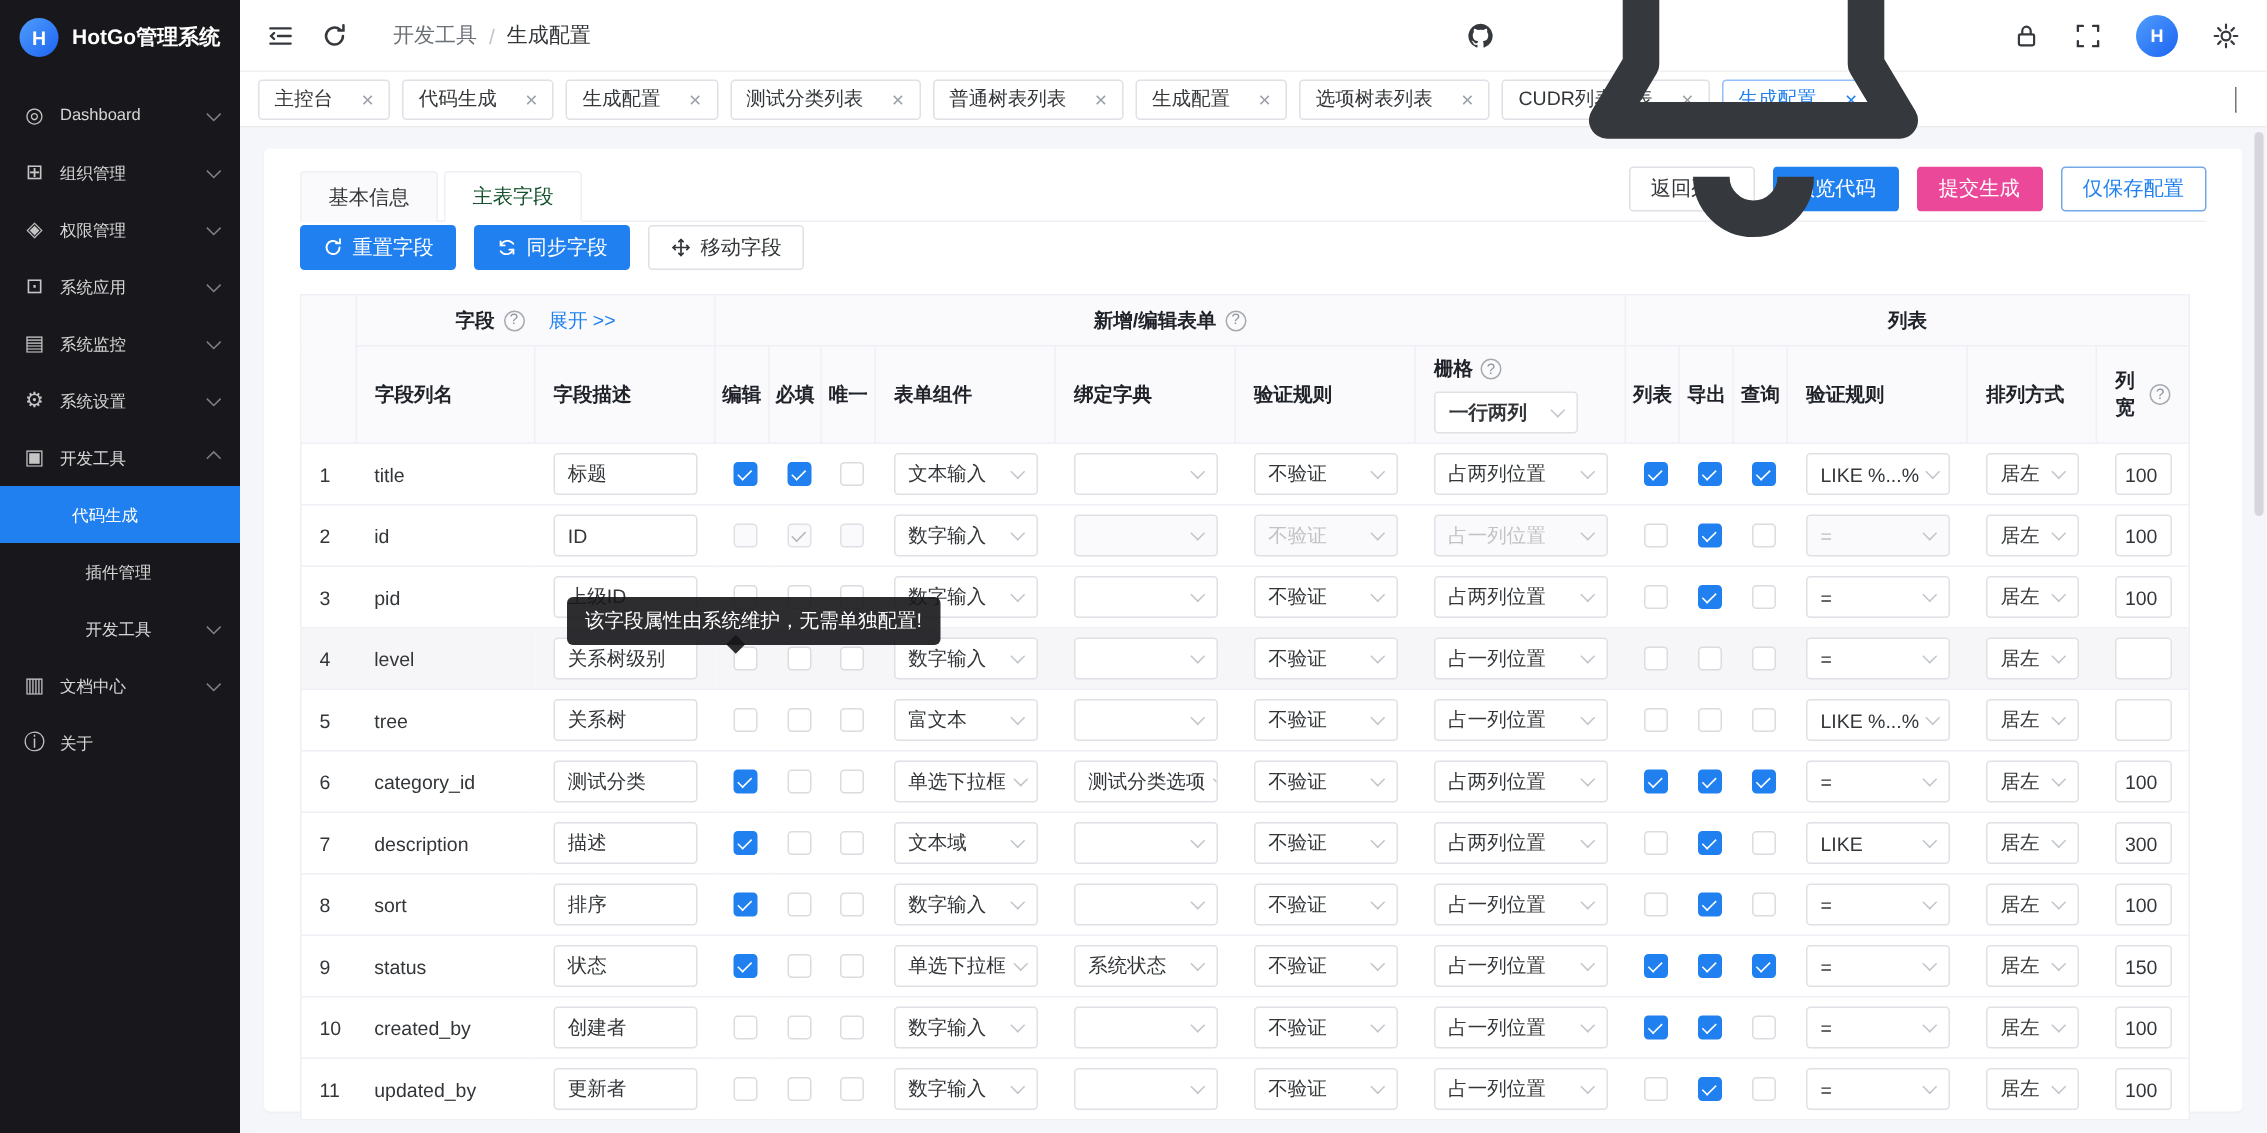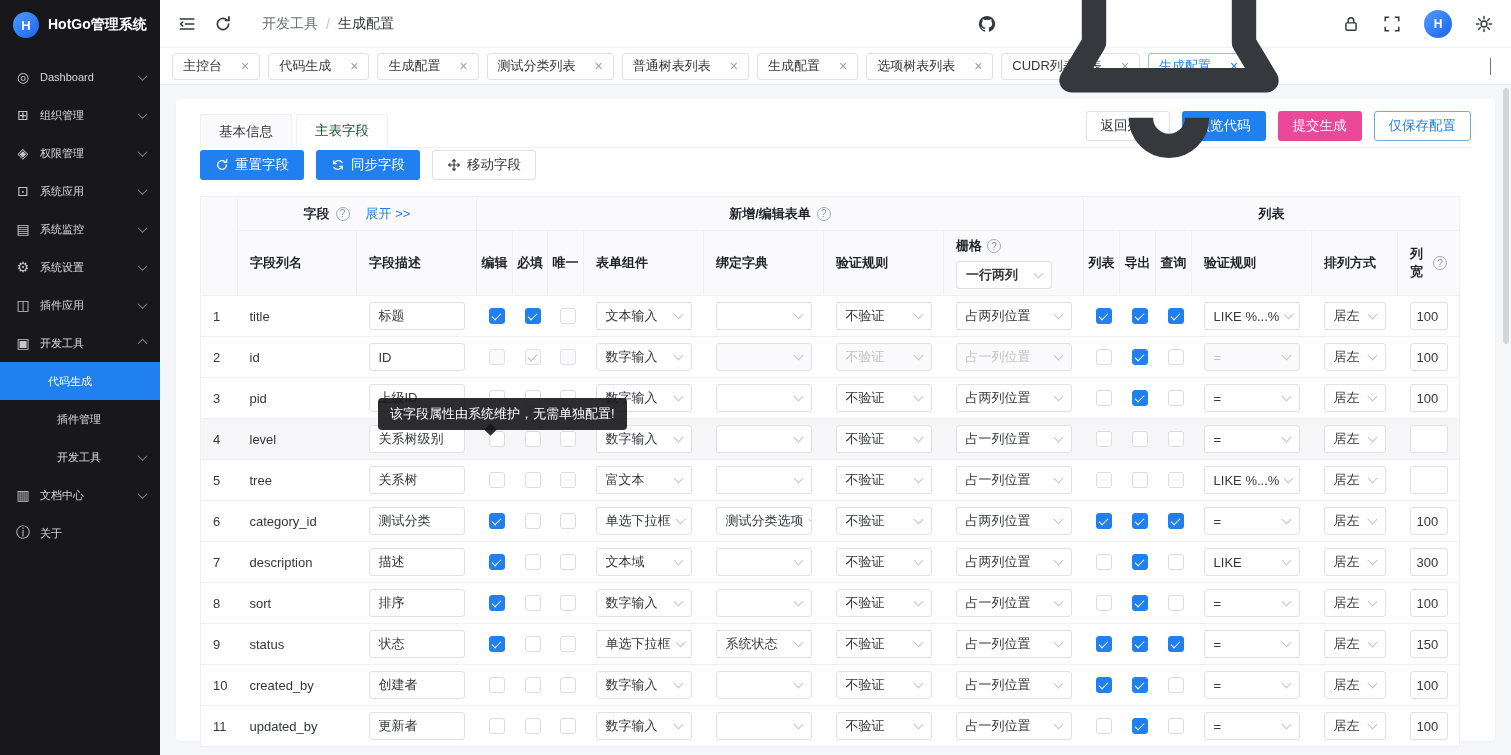--- a/index.html
+++ b/index.html
@@ -166,25 +166,20 @@
           <span>系统监控</span>
           <span class="chev st-down"></span>
         </div>
 
         <div class="mi">
           <span class="mi-icon st-settings-icon"></span>
           <span>系统设置</span>
           <span class="chev st-down"></span>
         </div>
 
-        <div class="mi">
-          <span class="mi-icon st-plugin-icon"></span>
-          <span>插件应用</span>
-          <span class="chev st-down"></span>
-        </div>
 
         <div class="mi">
           <span class="mi-icon st-devtools-icon"></span>
           <span>开发工具</span>
           <span class="chev st-up"></span>
         </div>
       </div>
     <div>
 
         <div class="mi st-active st-lvl1">

